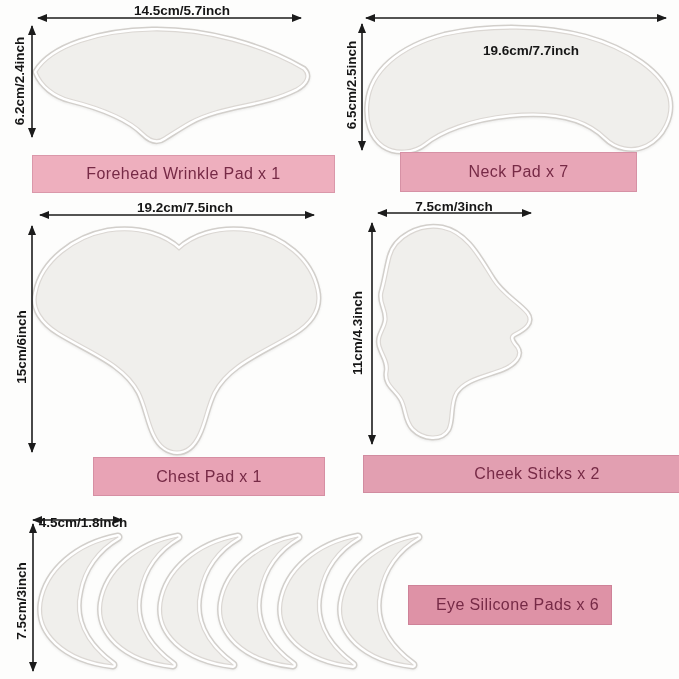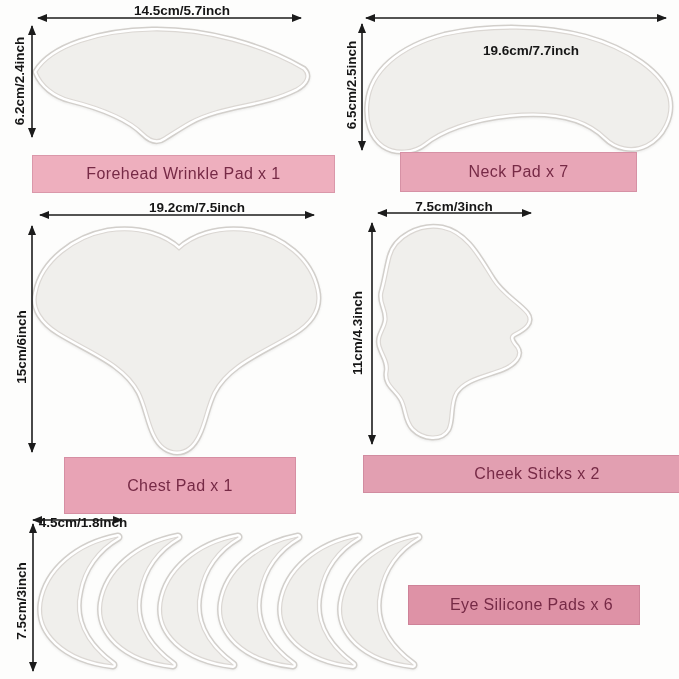--- a/index.html
+++ b/index.html
@@ -125,26 +125,26 @@
       <line class="dim" x1="372" y1="223" x2="372" y2="444" marker-start="url(#arr)" marker-end="url(#arr)"></line>
       <line class="dim" x1="33" y1="520" x2="122" y2="520" marker-start="url(#arr)" marker-end="url(#arr)"></line>
       <line class="dim" x1="33" y1="524" x2="33" y2="671" marker-start="url(#arr)" marker-end="url(#arr)"></line>
     </g>
   </svg>
 
   <div class="dim-label" style="left:182px; top:10px;">14.5cm/5.7inch</div>
   <div class="dim-label vert" style="left:19px;  top:81px;">6.2cm/2.4inch</div>
   <div class="dim-label" style="left:531px; top:10px;margin-top:40px;">19.6cm/7.7inch</div>
   <div class="dim-label vert" style="left:351px; top:85px;">6.5cm/2.5inch</div>
-  <div class="dim-label" style="left:197px; top:207px;">19.2cm/7.5inch</div>
+  <div class="dim-label" style="left:185px; top:207px;">19.2cm/7.5inch</div>
   <div class="dim-label vert" style="left:21px;  top:347px;">15cm/6inch</div>
   <div class="dim-label" style="left:454px; top:206px;">7.5cm/3inch</div>
   <div class="dim-label vert" style="left:357px; top:333px;">11cm/4.3inch</div>
   <div class="dim-label" style="left:83px;  top:508px;margin-top:14px;">4.5cm/1.8inch</div>
   <div class="dim-label vert" style="left:21px;  top:601px;">7.5cm/3inch</div>
 
   <div class="banner b0" style="left:32px;  top:155px; width:303px; height:38px;">Forehead Wrinkle Pad x 1</div>
   <div class="banner b1" style="left:400px; top:152px; width:237px; height:40px;">Neck Pad x 7</div>
-  <div class="banner b2" style="left:64px;  top:457px; width:232px; height:57px;">Chest Pad x 1</div>
+  <div class="banner b2" style="left:93px;  top:457px; width:232px; height:39px;">Chest Pad x 1</div>
   <div class="banner b3" style="left:363px; top:455px; width:348px; height:38px;">Cheek Sticks x 2</div>
-  <div class="banner b4" style="left:408px; top:585px; width:232px; height:40px;padding-left:15px;">Eye Silicone Pads x 6</div>
+  <div class="banner b4" style="left:408px; top:585px; width:204px; height:40px;padding-left:15px;">Eye Silicone Pads x 6</div>
 
 </div>
 
 </body></html>

